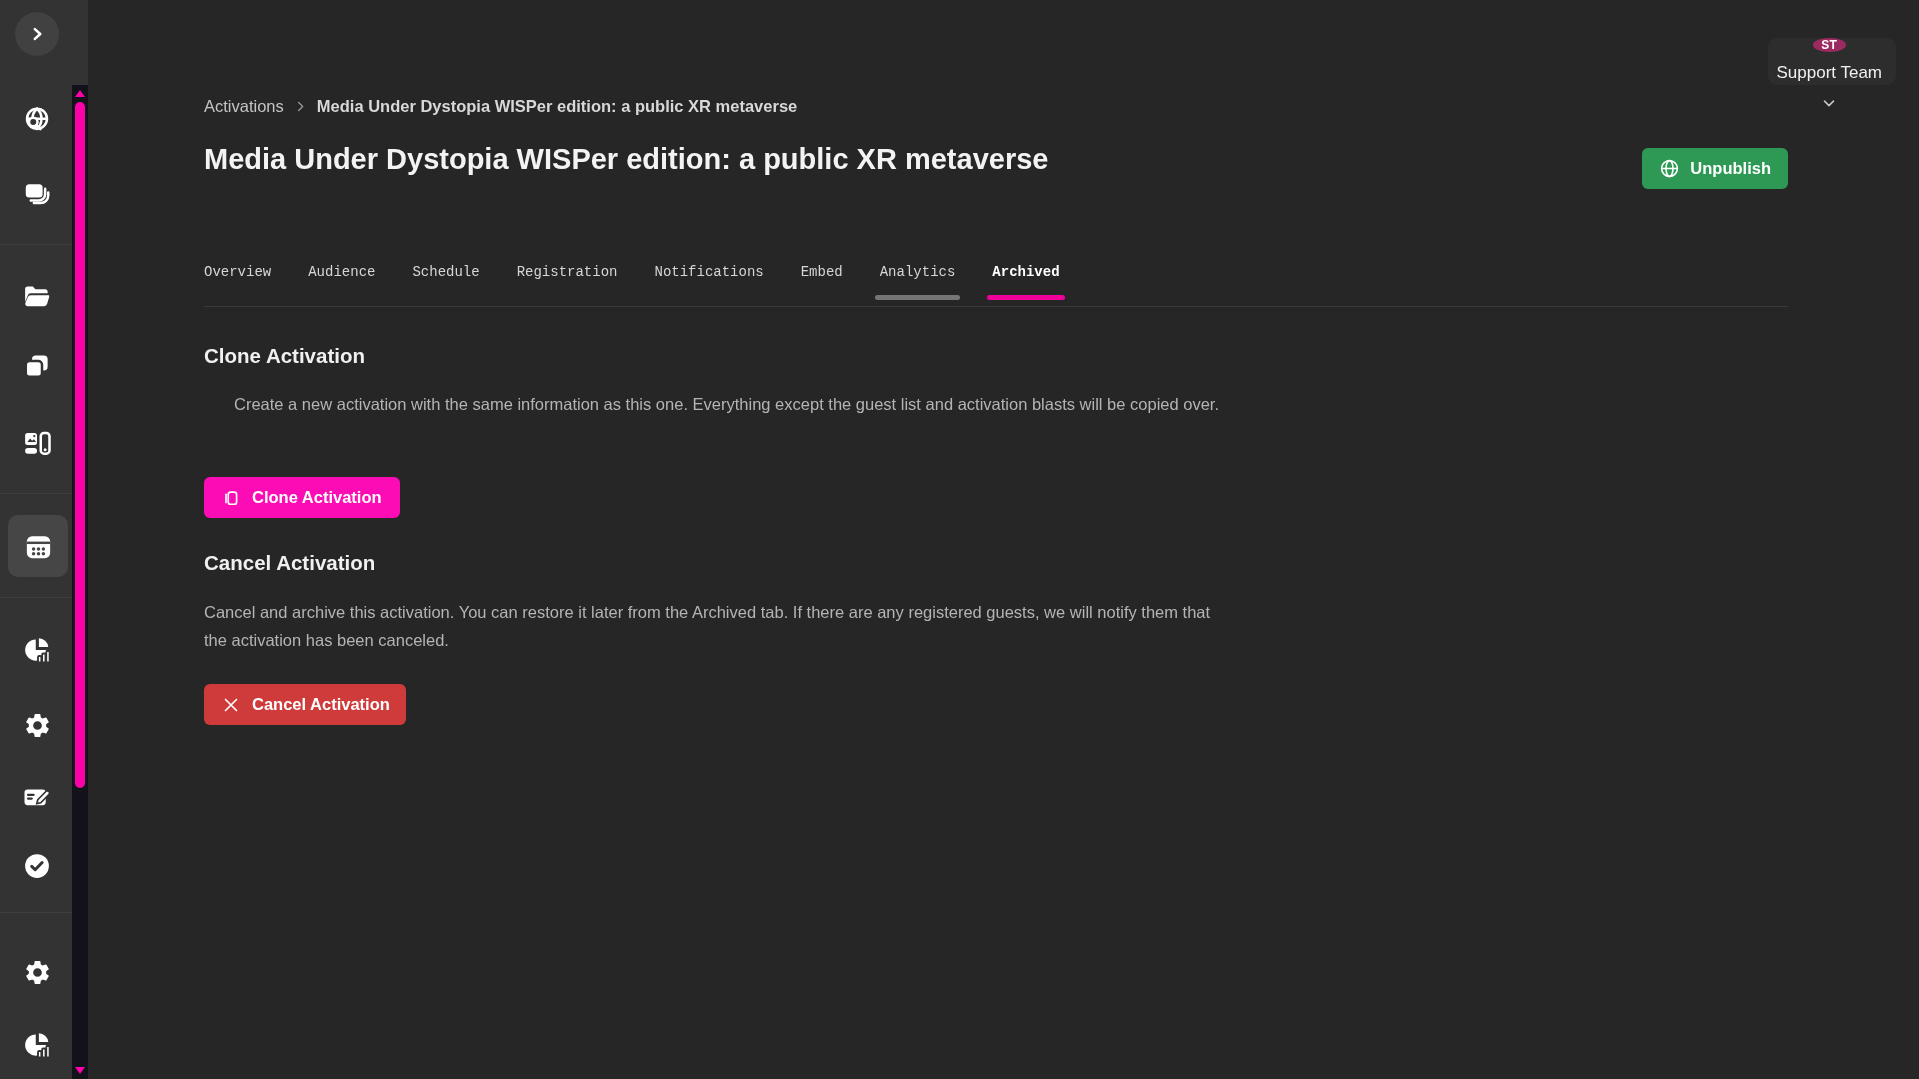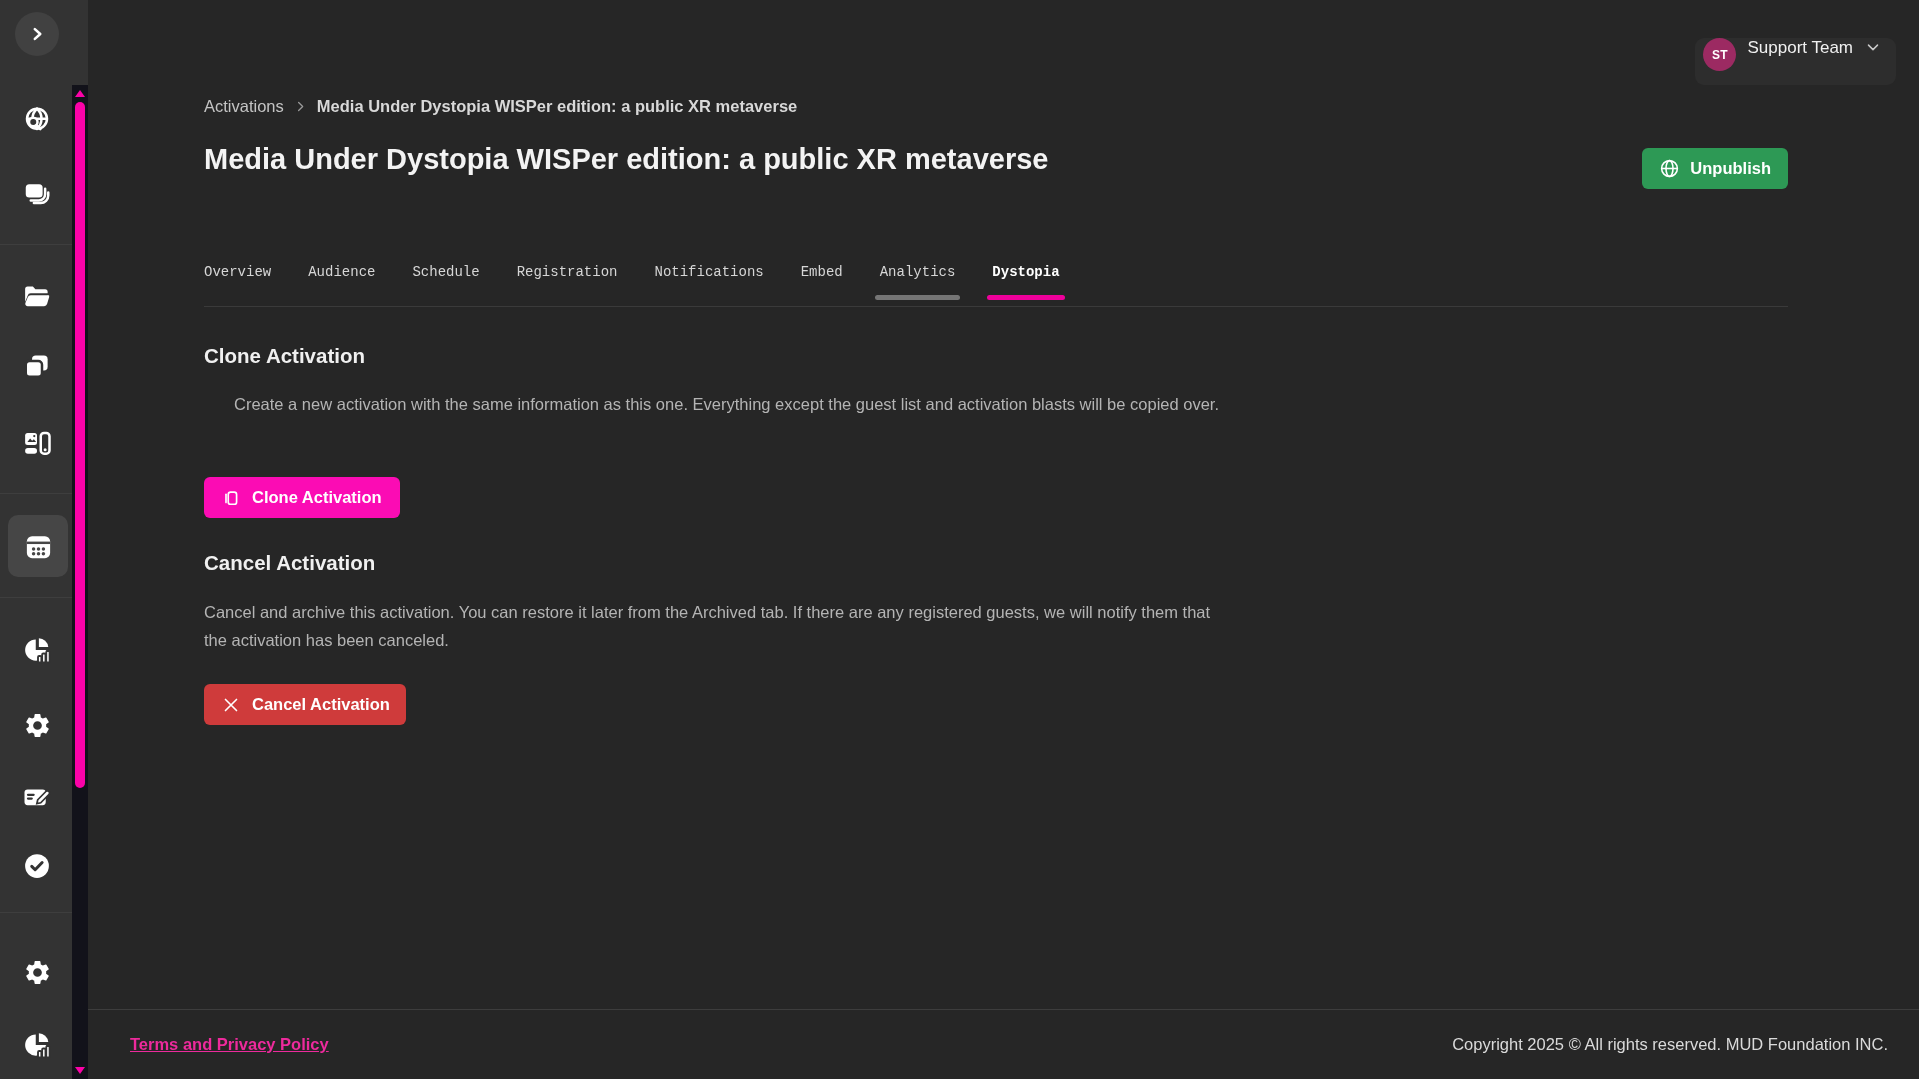--- a/index.html
+++ b/index.html
@@ -48,22 +48,22 @@
     position:absolute; left:3px; bottom:5px; width:0; height:0;
     border-left:5px solid transparent; border-right:5px solid transparent;
     border-top:7px solid #fb02a8; cursor:pointer;
   }
 
   
   .main { position:absolute; left:88px; top:0; right:0; height:1079px; }
 
   .user-menu {
     position:absolute; top:38px; right:23px; height:47px;
-    background:#2d2d2d; border-radius:9px; display:flex; 
-    gap:11px; padding:0 14px 0 8px; cursor:pointer;
+    background:#2d2d2d; border-radius:9px; display:flex; align-items:center;
+    gap:11px; padding:0 14px 0 8px; cursor:pointer;flex-direction:column;
   }
   .avatar {
     width:33px; height:33px; border-radius:50%; background:#9c2a62;
     color:#fff; font-size:12px; font-weight:bold;
     display:flex; align-items:center; justify-content:center; letter-spacing:.3px;
   }
   .user-name { font-size:17px; font-weight:normal; color:#f0f0f0; }
 
   .content { position:absolute; left:116px; top:0; width:1584px; height:100%; }
 
@@ -305,21 +305,21 @@
     </button>
 
     <div class="tabs">
       <div class="tab"><span>Overview</span><span class="pill"></span></div>
       <div class="tab"><span>Audience</span><span class="pill"></span></div>
       <div class="tab"><span>Schedule</span><span class="pill"></span></div>
       <div class="tab"><span>Registration</span><span class="pill"></span></div>
       <div class="tab"><span>Notifications</span><span class="pill"></span></div>
       <div class="tab"><span>Embed</span><span class="pill"></span></div>
       <div class="tab hover"><span>Analytics</span><span class="pill"></span></div>
-      <div class="tab active"><span>Dystopia</span><span class="pill"></span></div>
+      <div class="tab active"><span>Archived</span><span class="pill"></span></div>
     </div>
 
     <h2 class="section-title t-clone-title">Clone Activation</h2>
     <p class="section-desc t-clone-desc">Create a new activation with the same information as this one. Everything except the guest list and activation blasts will be copied over.</p>
     <button class="btn btn-clone">
       <span>
         <svg width="20" height="20" viewBox="0 0 24 24">
           <rect x="7.5" y="5" width="10" height="14.5" rx="2.8" stroke="#fff" stroke-width="2" fill="none"></rect>
           <path d="M4.8 17.5V7.5" stroke="#fff" stroke-width="2" stroke-linecap="round"></path>
         </svg>
@@ -333,18 +333,14 @@
       <span>
         <svg width="22" height="22" viewBox="0 0 24 24">
           <path d="M6 6l12 12M18 6L6 18" stroke="#fff" stroke-width="1.8" stroke-linecap="round"></path>
         </svg>
       </span>
       <span>Cancel Activation</span>
     </button>
 
   </div>
 
-  <div class="footer">
-    <a class="footer-link">Terms and Privacy Policy</a>
-    <span class="footer-copy">Copyright 2025 © All rights reserved. MUD Foundation INC.</span>
-  </div>
 
 </div>
 
 </body></html>

